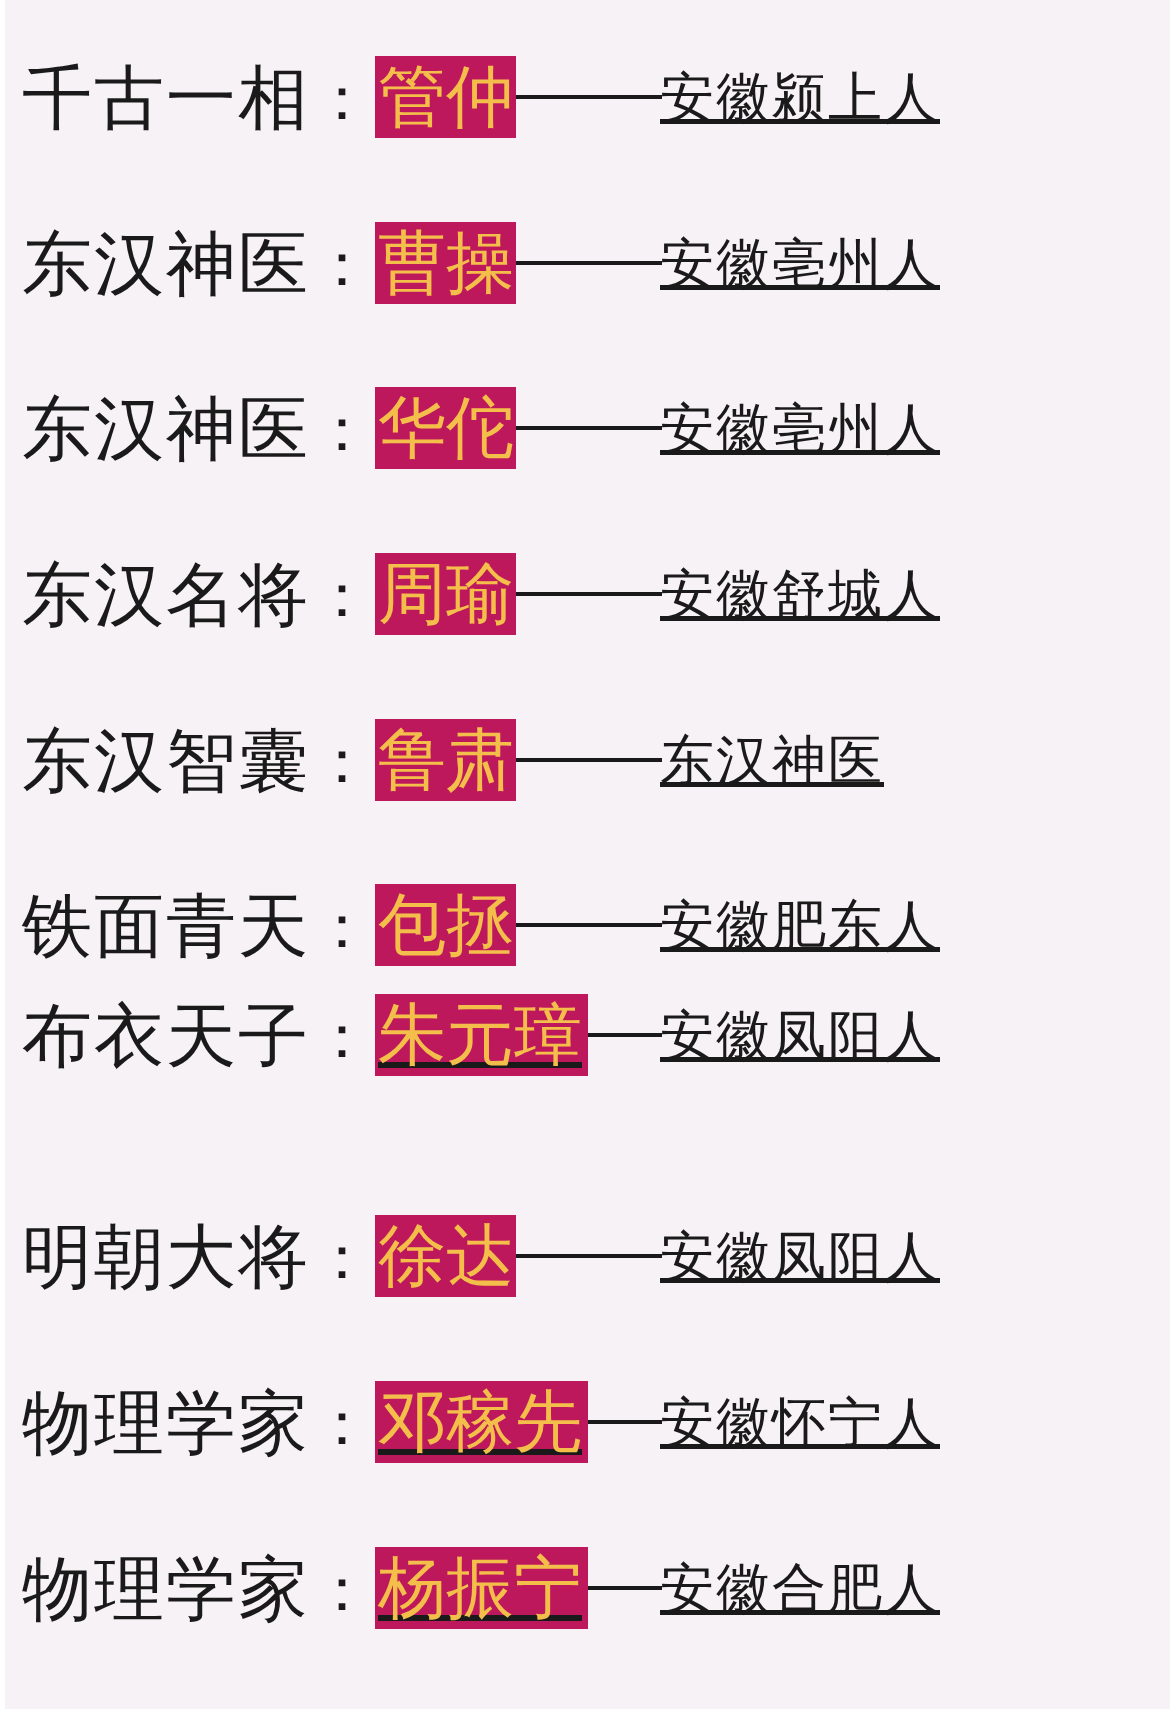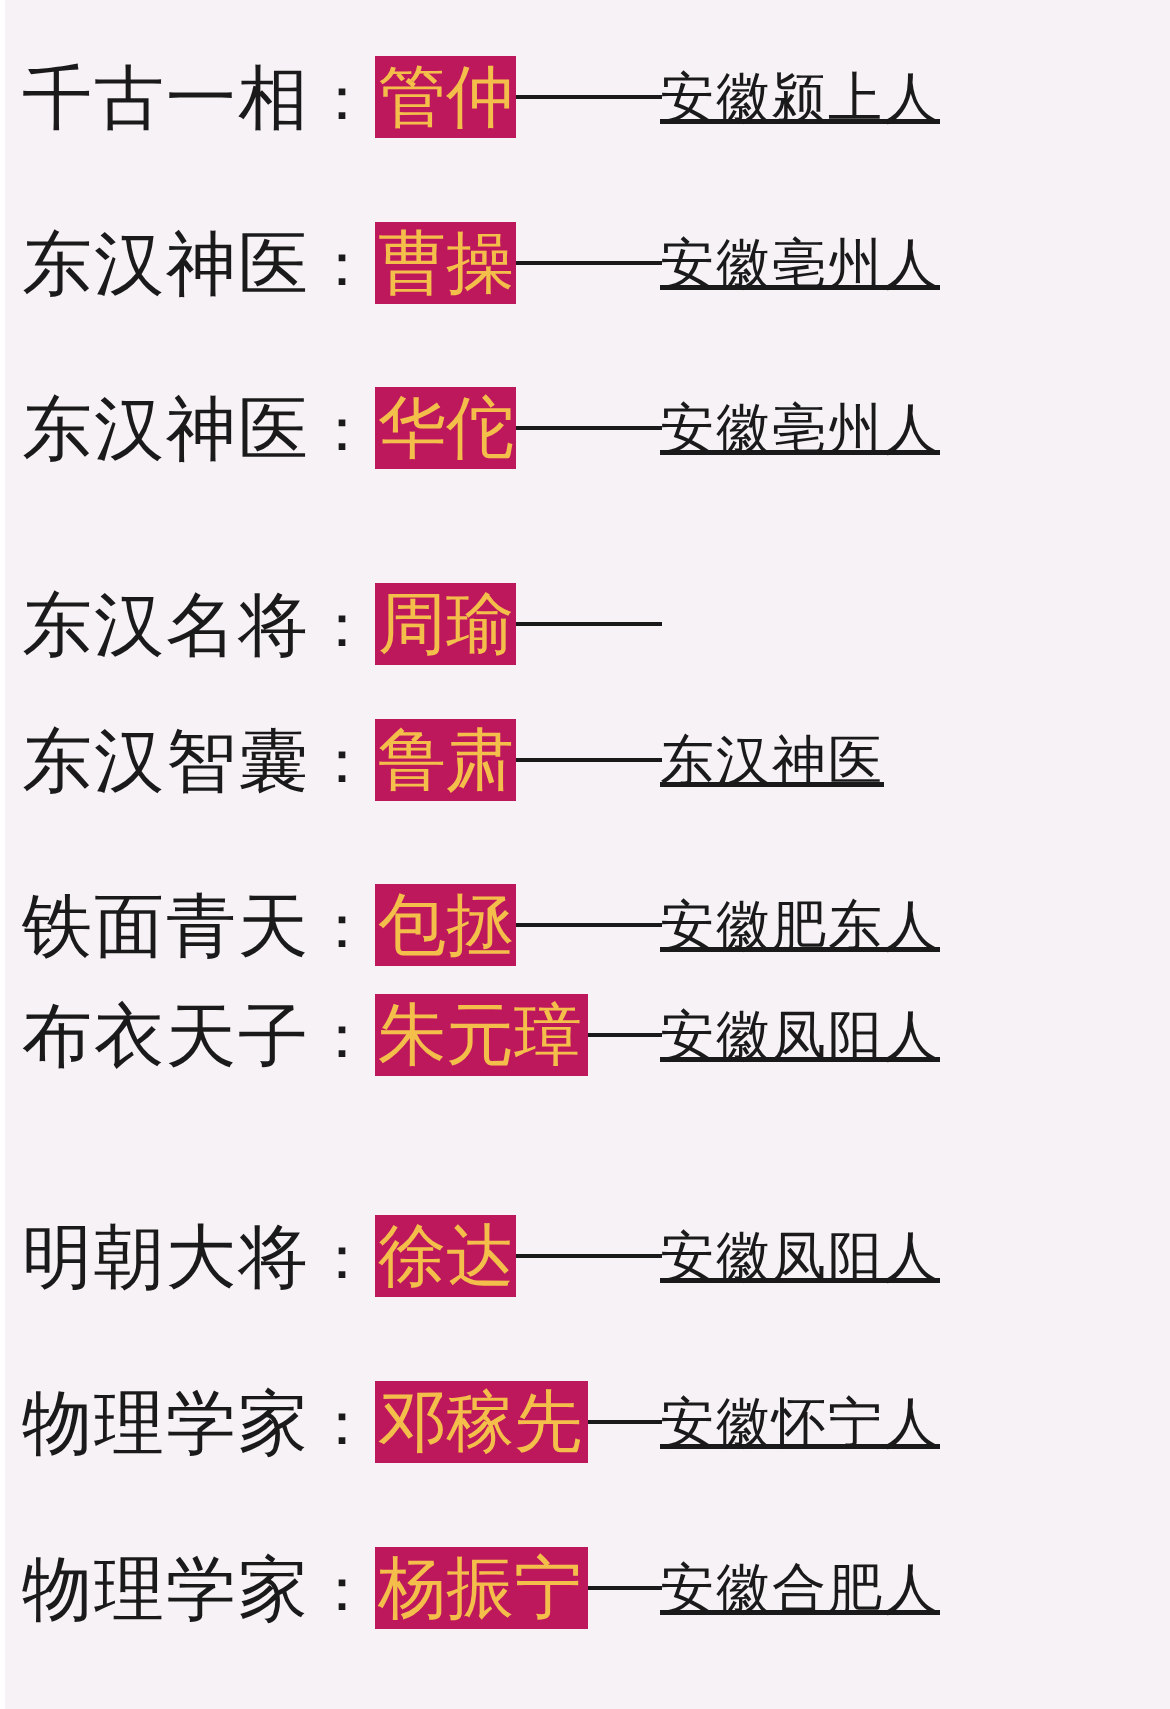--- a/index.html
+++ b/index.html
@@ -53,21 +53,21 @@
   }
   .name-box {
     position: absolute;
     left: 375px;
     top: 0;
     height: 82px;
     background: #be185d;
     box-sizing: border-box;
   }
   .name-box.w2 { width: 141px; }
-  .name-box.w3 { width: 213px; }
+  .name-box.w3 { width: 213px; text-decoration: underline; }
   .name {
     display: block;
     font-size: 68px;
     line-height: 82px;
     color: #f3be4a;
     padding-left: 3px;
     white-space: nowrap;
     letter-spacing: 0px;
   }
   .dash {
@@ -120,27 +120,28 @@
   <div class="row" style="top:387px;">
     <span class="title">东汉神医</span>
     <span class="colon">：</span>
     <div class="name-box w2">
       <span class="name">华佗</span>
     </div>
     <div class="dash w2"></div>
     <span class="origin">安徽亳州人</span>
   </div>
 
-  <div class="row" style="top:583px;">
+  <div class="row" style="top:553px;">
     <span class="title">东汉名将</span>
     <span class="colon">：</span>
     <div class="name-box w2">
       <span class="name">周瑜</span>
     </div>
     <div class="dash w2"></div>
+    <span class="origin">安徽舒城人</span>
   </div>
 
   <div class="row" style="top:719px;">
     <span class="title">东汉智囊</span>
     <span class="colon">：</span>
     <div class="name-box w2">
       <span class="name">鲁肃</span>
     </div>
     <div class="dash w2"></div>
     <span class="origin">东汉神医</span>

